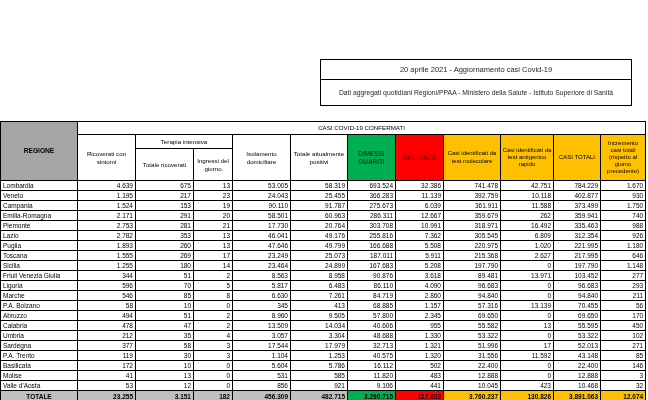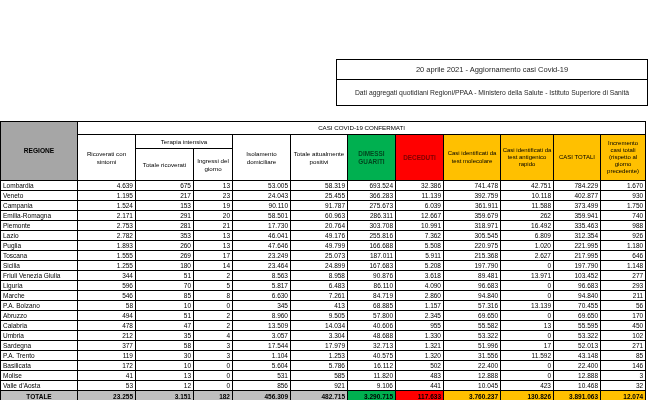--- a/index.html
+++ b/index.html
@@ -2,21 +2,21 @@
 <html><head>
 <meta charset="utf-8">
 <style>
   * { margin:0; padding:0; box-sizing:border-box; }
   html,body { width:648px; height:400px; }
   body {
     position:relative; background:#ffffff; overflow:hidden;
     font-family:"Liberation Sans", sans-serif; color:#000;
   }
   
-  .info-box { position:absolute; top:59px; right:0; width:312px; border-collapse:collapse;padding-left:17px; }
+  .info-box { position:absolute; top:59px; right:16px; width:312px; border-collapse:collapse;padding-left:17px; }
   .info-box td {
     border:1px solid #000; text-align:center; vertical-align:middle;
     color:#262626; white-space:nowrap; overflow:hidden;
   }
   .info-box .r1 td { height:20px; font-size:7.5px; }
   .info-box .r2 td { height:26px; font-size:6.8px; }
 
   
   .covid-table {
     position:absolute; top:121px; left:0; width:645px;

